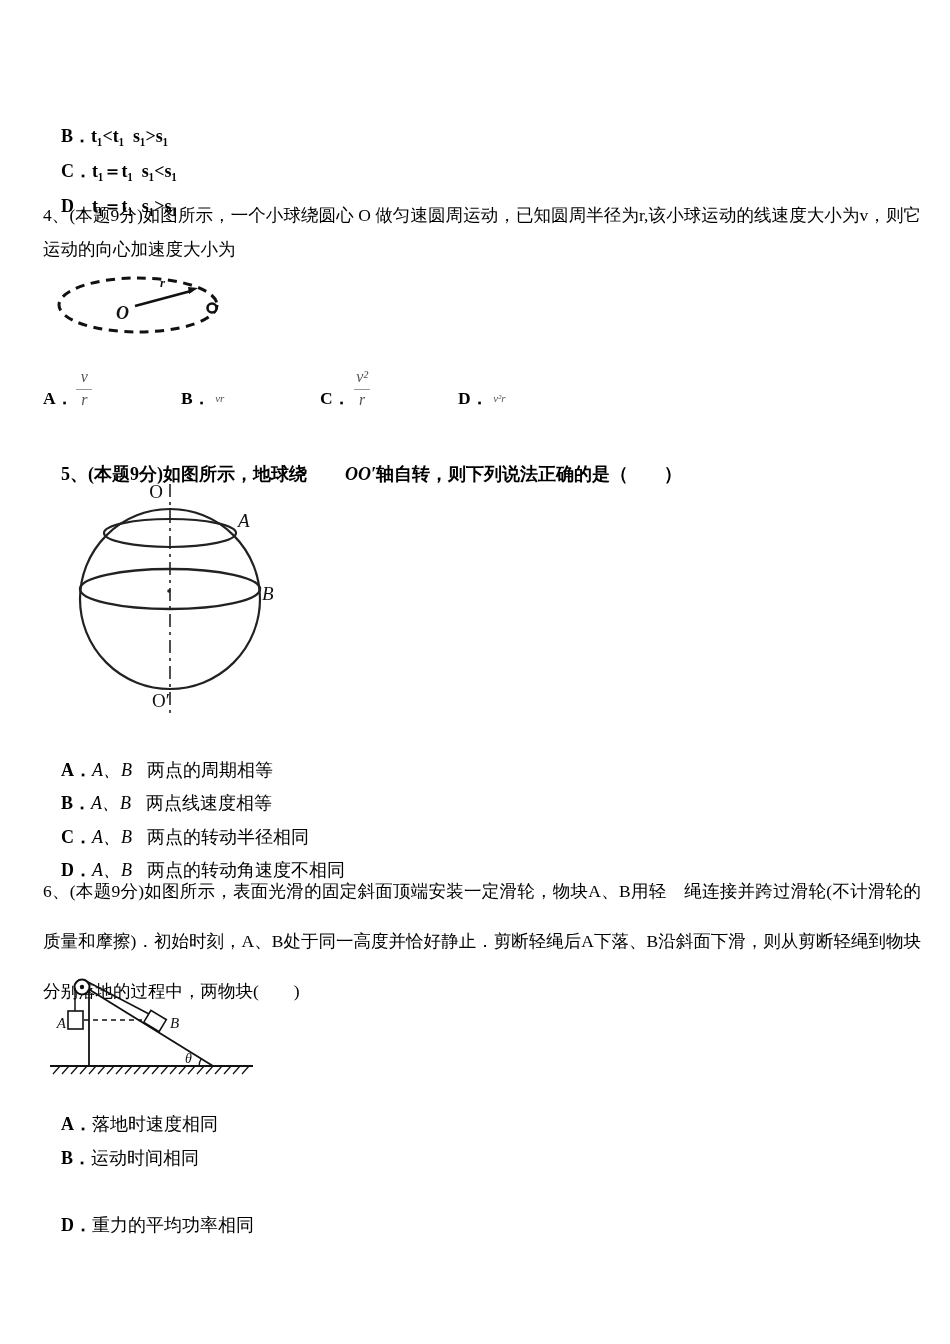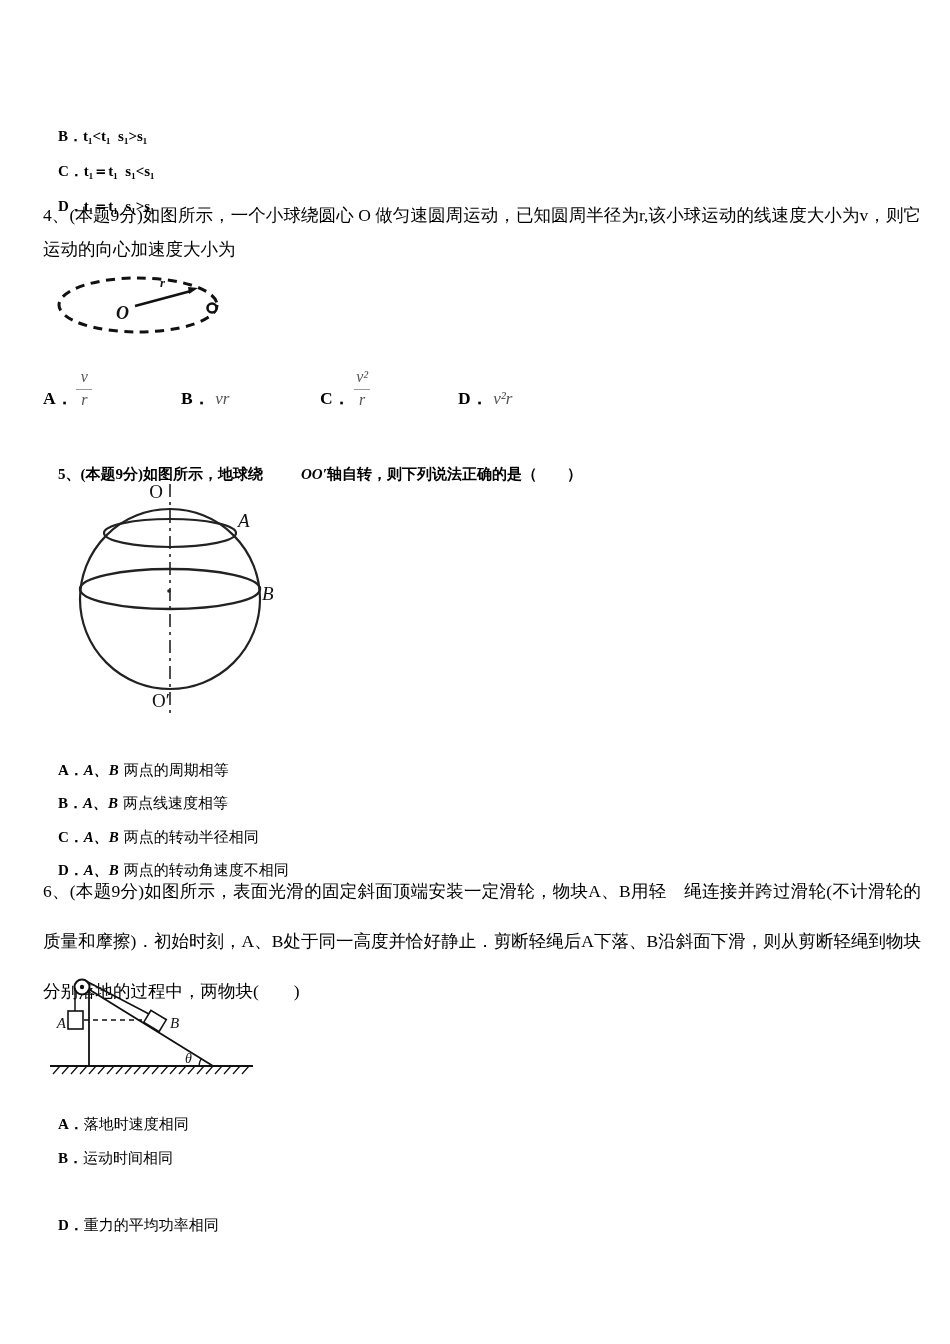--- a/index.html
+++ b/index.html
@@ -14,28 +14,28 @@
   }
   .abs { position:absolute; }
   .qtext {
     font-size:17.5px;
     line-height:34px;
     text-align:justify;
     color:#000000;
   }
   .qtext.lh35 { line-height:50px; }
   .opt-row {
-    font-size:15px;
+    font-size:18px;
     line-height:24px;
     white-space:pre;
   }
   .bold { font-weight:bold; }
   .opt-letter { font-weight:bold; color:#000; }
   .mathvar { font-style:italic; font-family:"Liberation Serif","DejaVu Serif",serif;padding-left:38px; }
-  .opt-math { font-style:italic; font-weight:bold; padding-right:5px; }
+  .opt-math { font-style:italic; font-weight:normal; padding-right:15px; }
   .opt-cn { font-weight:normal; }
   
   .q4opt {
     position:absolute;
     top:357px;
     height:52px;
     display:flex;
     align-items:flex-end;
     gap:3px;
   }
@@ -47,21 +47,21 @@
     font-style:italic;
     color:#555;
     font-size:16px;
     line-height:1.15;
   }
   .fr-num { padding:0 3px 2px; }
   .fr-den { border-top:1.5px solid #999; padding:1px 5px 0; min-width:16px; text-align:center; }
   .pform {
     font-style:italic;
     color:#555;
-    font-size:17px;
+    font-size:11px;
     line-height:21px;
     padding-left:2px;
     margin-top:11px;
   }
   svg text { fill:#111; font-family:"Liberation Serif","DejaVu Serif",serif; }
 </style>
 </head>
 <body>
 
 <div class="page">

